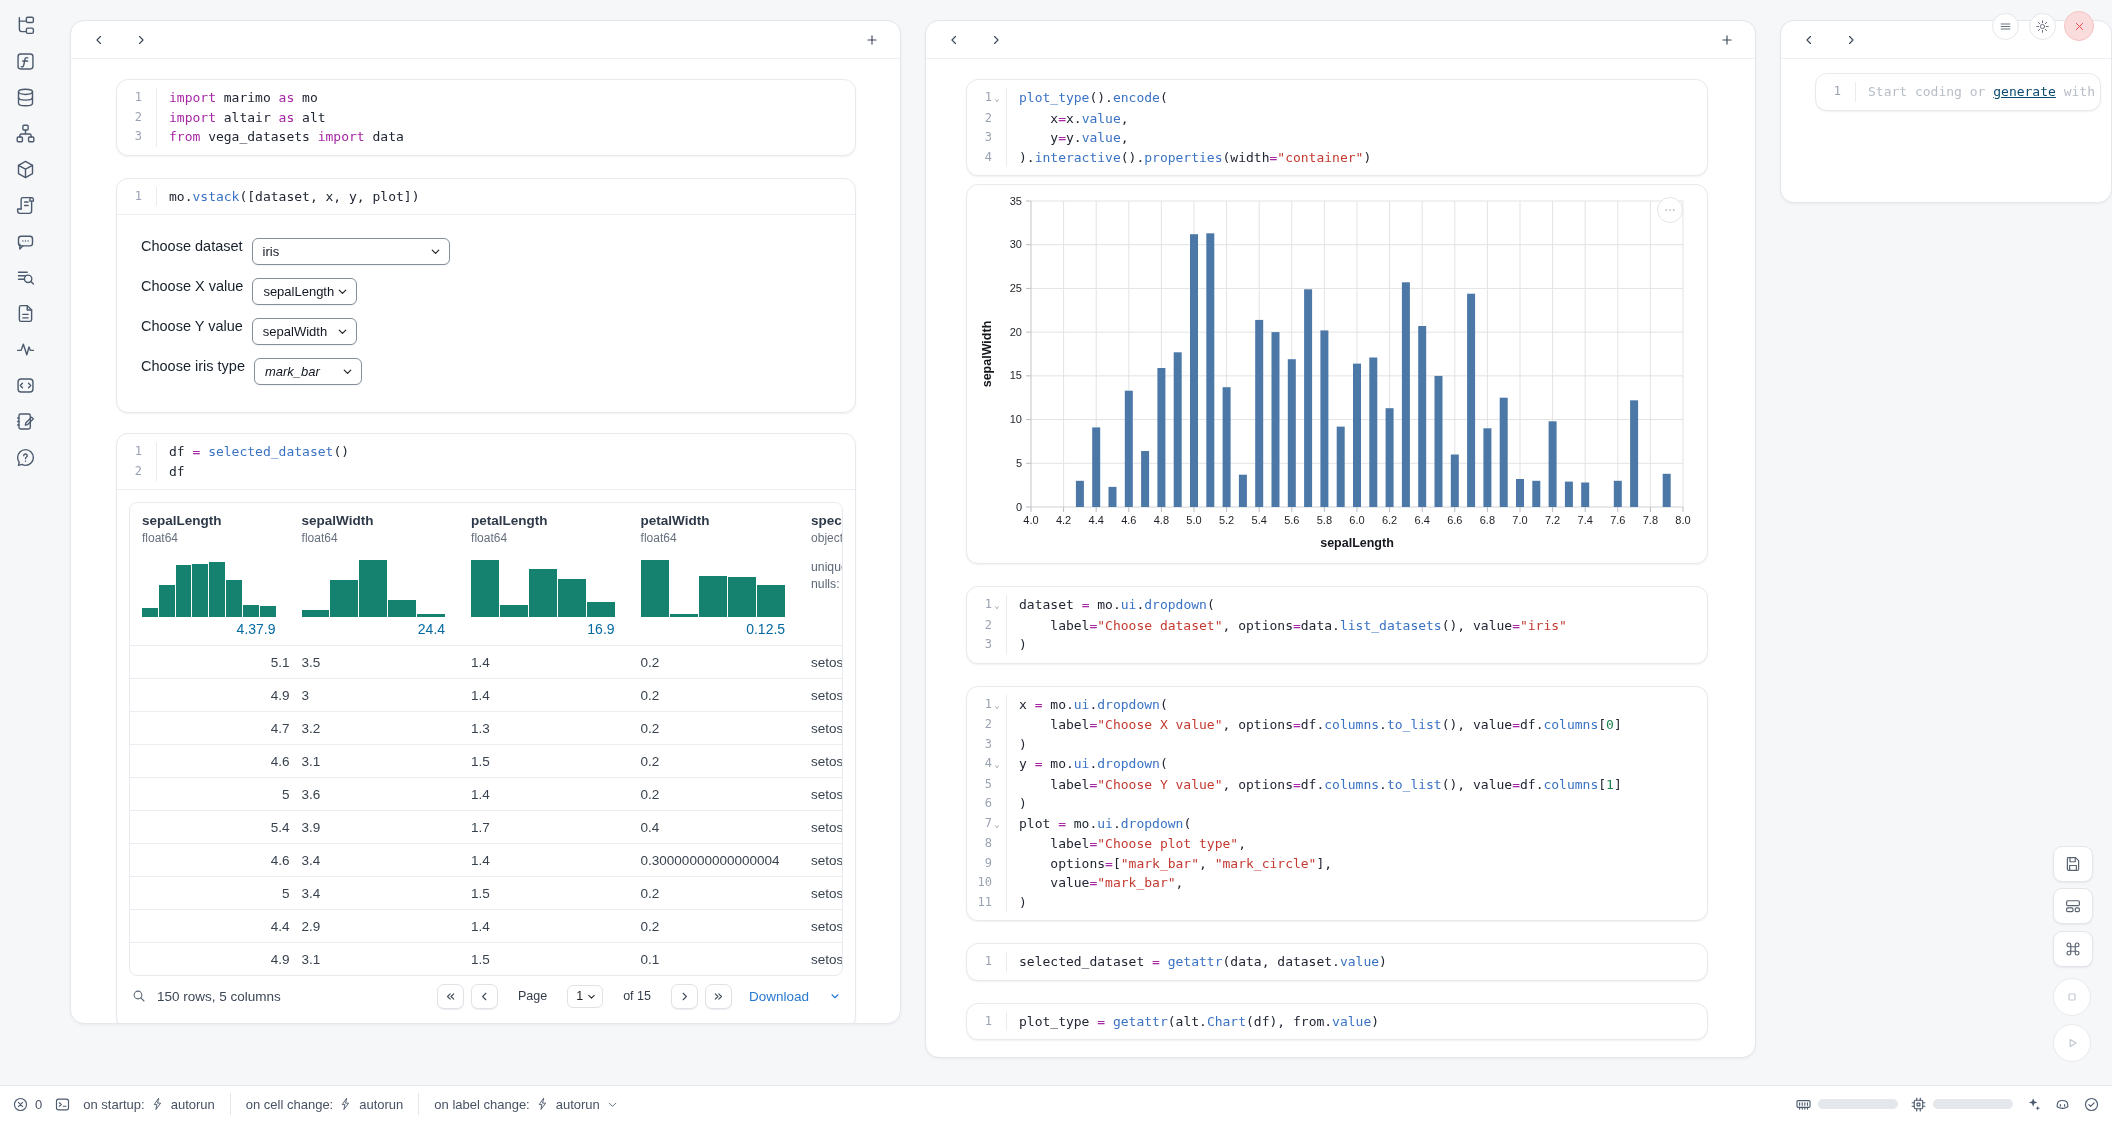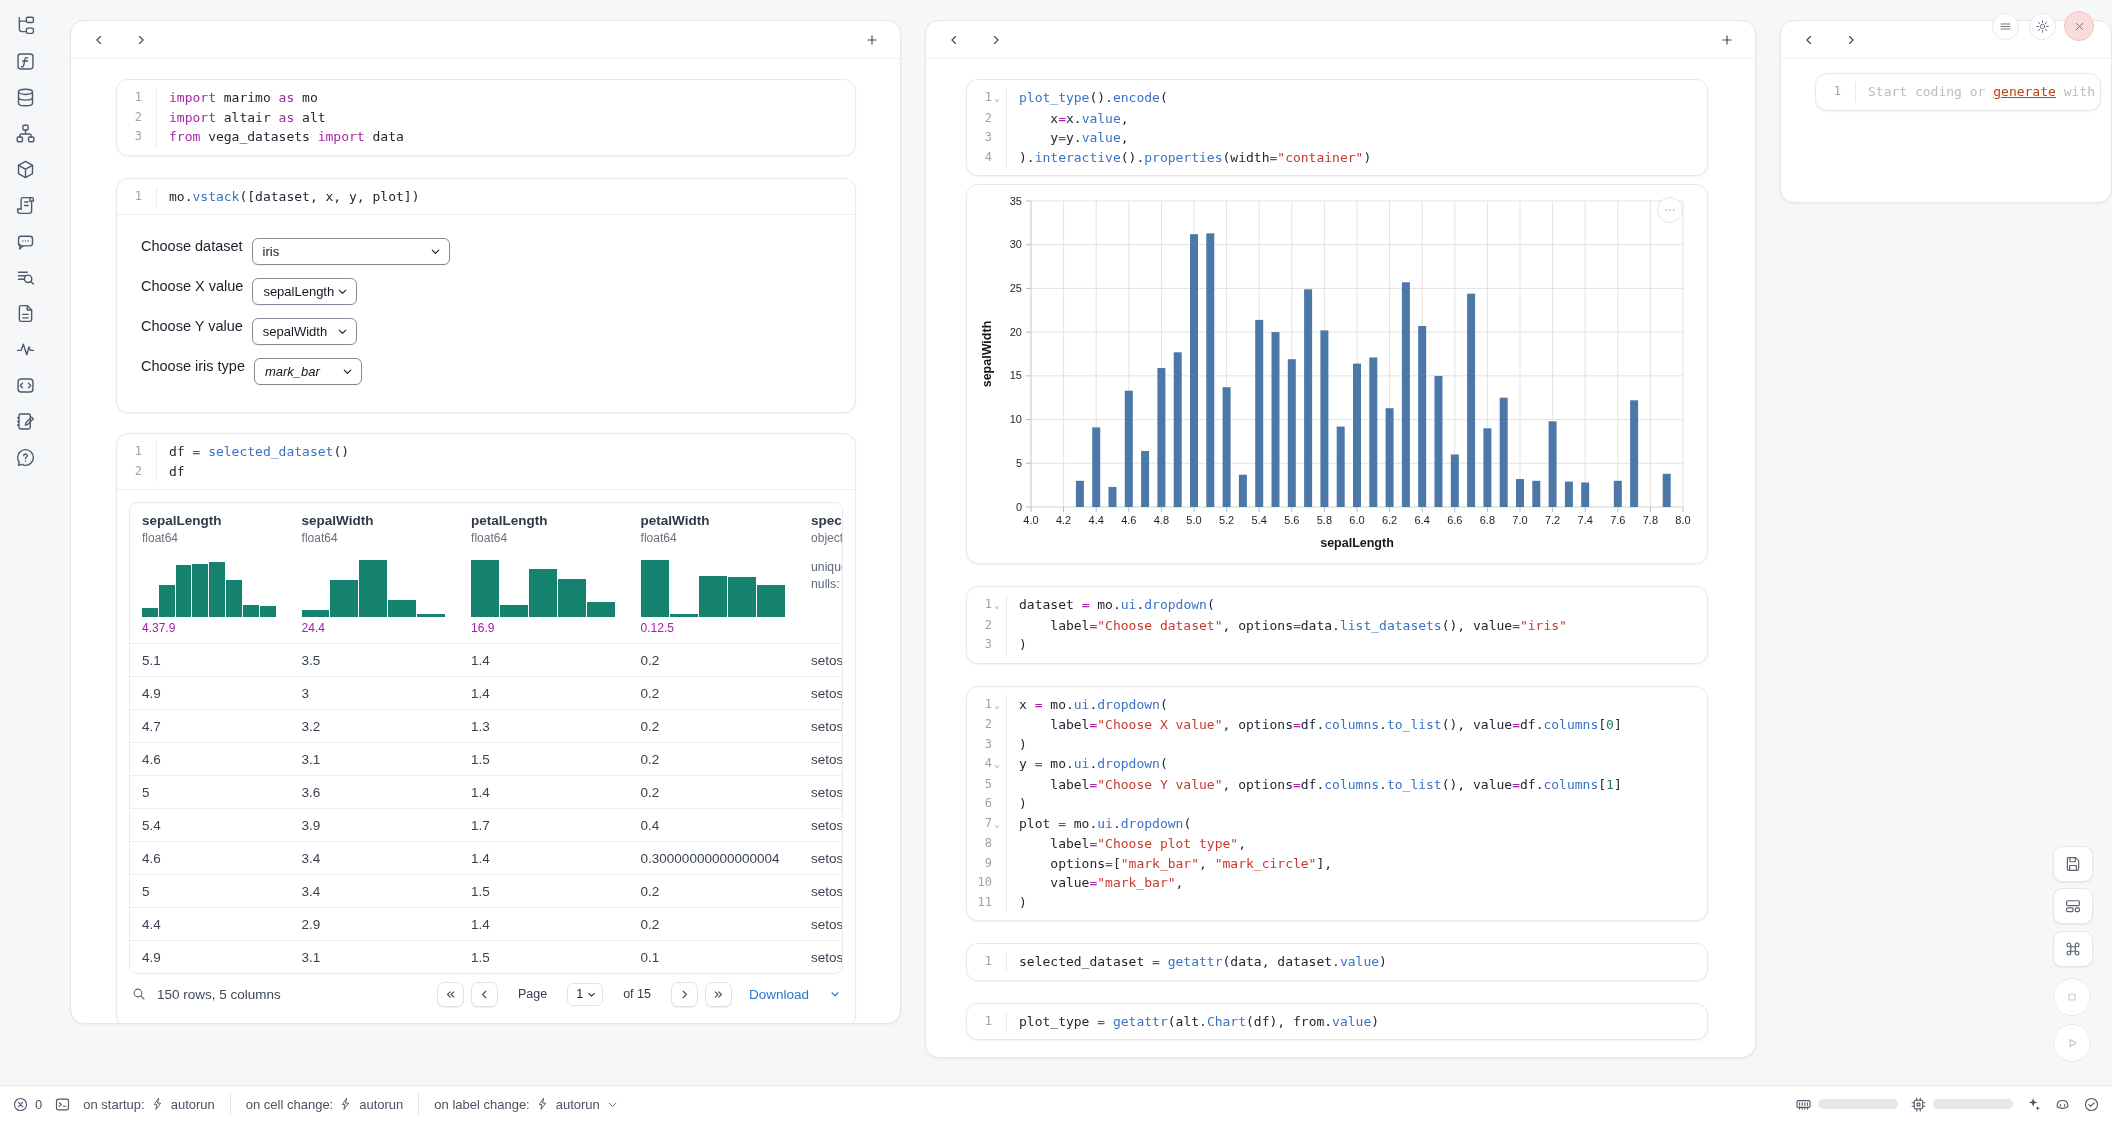--- a/index.html
+++ b/index.html
@@ -46,21 +46,21 @@
             color:#9aa3b2; font-size:12px; border-right:1px solid #e8ebef; padding-right:4px; }
   .ln { text-align:right; }
   .fold { width:10px; font-size:9px; color:#8f98a4; text-align:center; }
   .codetext { padding-left:12px; white-space:pre; color:#212633; overflow:hidden; }
   .tok-kw  { color: var(--kw,  #A626A4); }
   .tok-fn  { color: var(--fn,  #3A72C4); }
   .tok-str { color: var(--str, #C43A31); }
   .tok-num { color: var(--num, #1A7F4B); }
   .tok-txt { color:#212633; }
   .tok-ph  { color:#b7bdc7; }
-  .tok-phu { color:#c2410c; text-decoration:underline;text-align:center; }
+  .tok-phu { color:#0c4a6e; text-decoration:underline;text-align:center; }
   .cell-output { border-top:1px solid #eceef1; }
 
   .mb22 { margin-bottom:22px; } .mb20 { margin-bottom:20px; } .mb8 { margin-bottom:8px; }
 
   
   #controls { padding:10px 24px 14px 24px; }
   .ctl { display:flex; align-items:flex-start; gap:9px; margin:13px 0; font-size:14.5px; color:#17202b; }
   .select { display:inline-flex; align-items:center; justify-content:space-between; height:27px;
             border:1px solid #848d98; border-radius:6px; background:#fff; padding:0 7px 0 10px;
             font-size:13px; color:#111722; box-shadow:0 1px 1px rgba(15,23,42,.05); cursor:pointer; }
@@ -72,27 +72,27 @@
   .table-card { border:1px solid #e7eaee; border-radius:8px; overflow:hidden; width:714px; }
   .t-head { display:flex; padding:10px 0 8px 0; }
   .t-col { padding-left:12px; overflow:hidden; }
   .t-col:nth-child(1){ width:160px; } .t-col:nth-child(2){ width:170px; }
   .t-col:nth-child(3){ width:170px; } .t-col:nth-child(4){ width:171px; }
   .t-col:nth-child(5){ width:43px; }
   .t-name { font-weight:bold; font-size:13.5px; color:#2e3a49; white-space:nowrap; }
   .t-type { font-size:12px; color:#66707d; margin-top:3px; white-space:nowrap; }
   .t-hist { height:62px; margin-top:10px; margin-right:14px; display:flex; align-items:flex-end; gap:1px; }
   .t-hist i { flex:1; background: var(--teal, #15826F); display:block; }
-  .t-range { display:flex; justify-content:flex-start; margin-top:4px; margin-right:14px;
-             font-size:12px; color:#a21caf; }
+  .t-range { display:flex; justify-content:flex-end; margin-top:4px; margin-right:14px;
+             font-size:14px; color:#0369a1; }
   .t-meta { margin-top:14px; font-size:12.2px; color:#5b6676; line-height:17px; white-space:nowrap; }
   .t-row { display:flex; border-top:1px solid #ebedf0; height:33px; align-items:center;
            font-size:13.5px; color:#39434f; }
   .t-row > div { padding-left:12px; overflow:hidden; white-space:nowrap; }
-  .t-row > div:nth-child(1){ width:160px; } .t-row > div:nth-child(2){ width:170px; }
+  .t-row > div:nth-child(1){ width:160px;text-align:right; } .t-row > div:nth-child(2){ width:170px; }
   .t-row > div:nth-child(3){ width:170px; } .t-row > div:nth-child(4){ width:171px; }
   .t-row > div:nth-child(5){ width:43px; }
 
   .table-footer { display:flex; align-items:center; justify-content:space-between; height:40px; padding:0 2px; }
   .tf-left { display:flex; align-items:center; gap:10px; font-size:13.5px; color:#3c4856; }
   .tf-search { color:#5b6676; cursor:pointer; } .tf-search svg { width:16px; height:16px; }
   .tf-right { display:flex; align-items:center; gap:7px; }
   .pgbtn { width:27px; height:25px; background:#fff; border:1px solid #dfe3e8; border-radius:7px;
            box-shadow:0 1px 1px rgba(15,23,42,.07); display:flex; align-items:center; justify-content:center;
            color:#3f4a58; cursor:pointer; }

